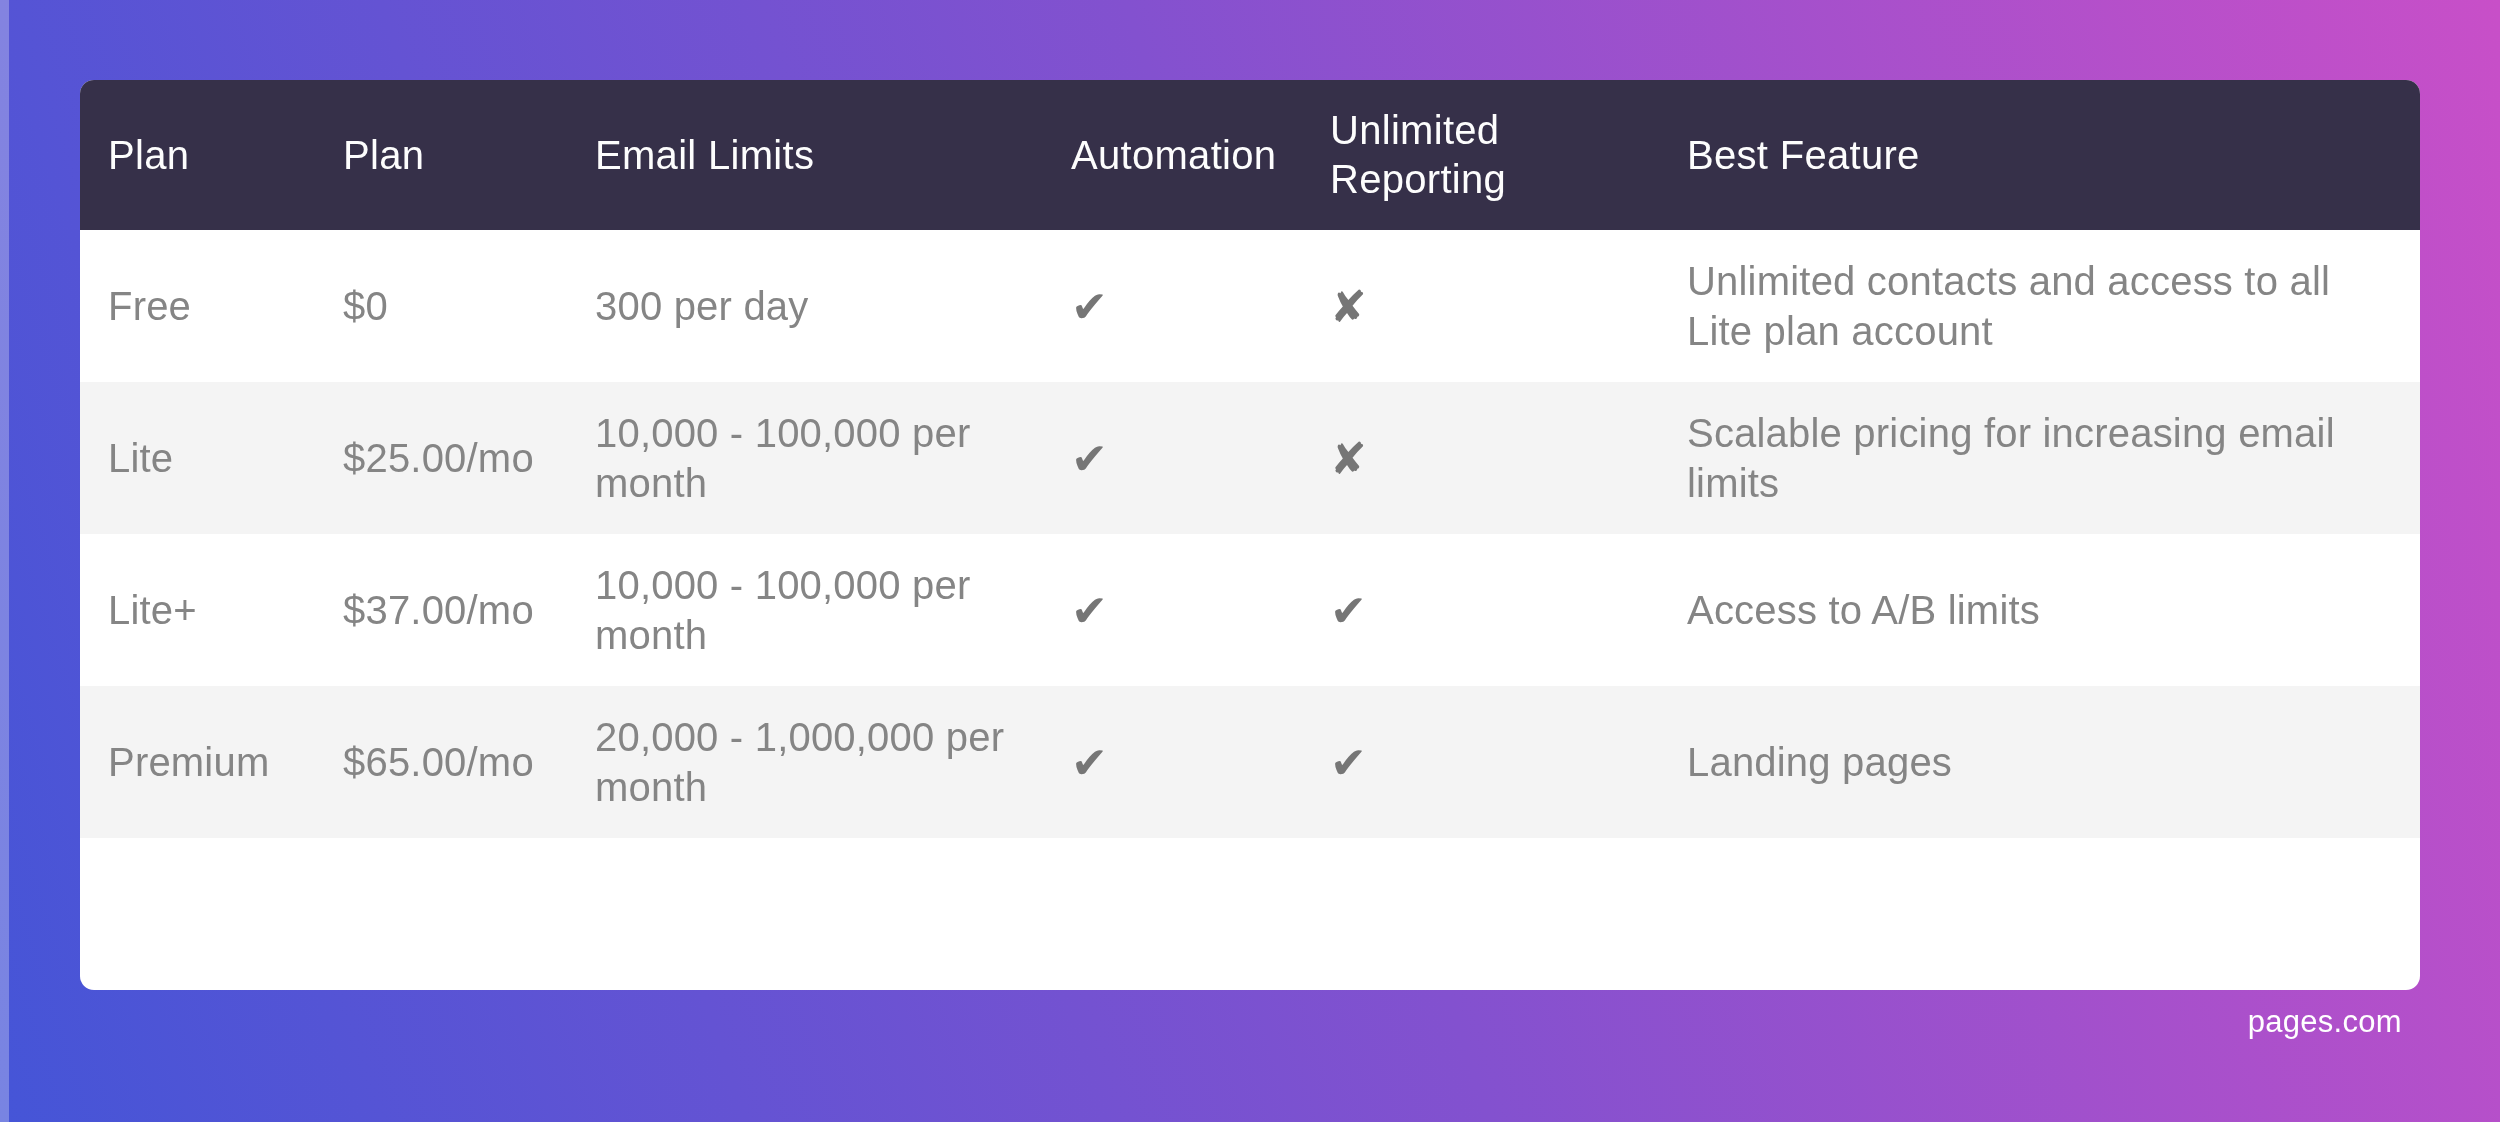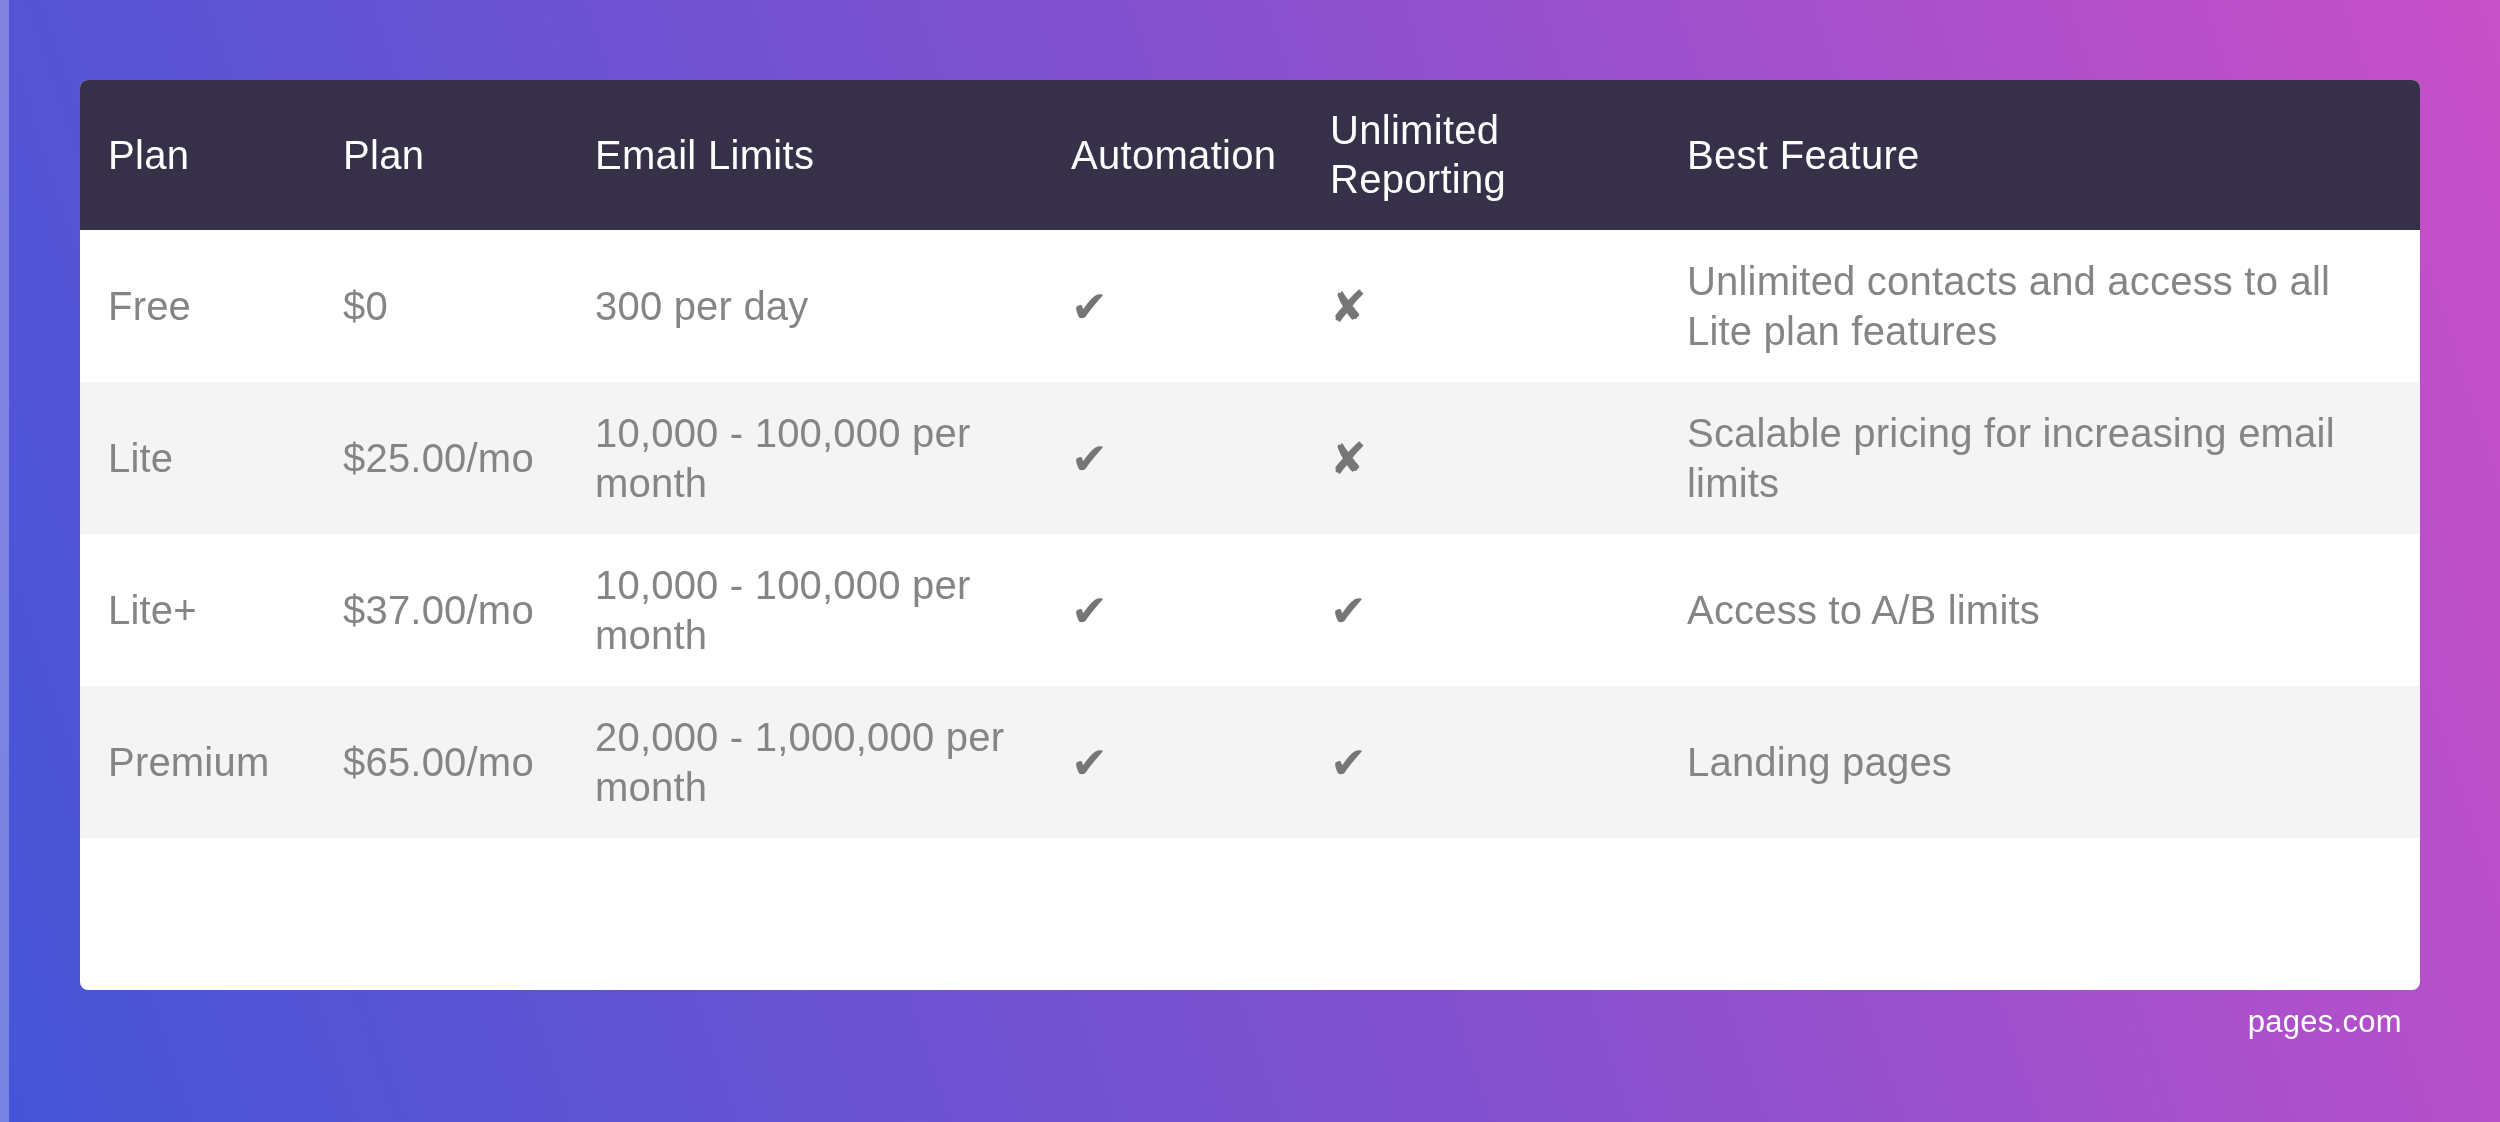--- a/index.html
+++ b/index.html
@@ -18,21 +18,21 @@
     position: absolute;
     left: 0; top: 0;
     width: 9px; height: 1122px;
     background: rgba(255,255,255,0.28);
   }
   .card {
     position: absolute;
     left: 80px; top: 80px;
     width: 2340px; height: 910px;
     background: #ffffff;
-    border-radius: 8px;
+    border-radius: 14px;
     overflow: hidden;
   }
   table.pricing {
     border-collapse: collapse;
     table-layout: fixed;
     width: 2340px;
   }
   col.c1 { width: 235px; }
   col.c2 { width: 252px; }
   col.c3 { width: 476px; }
@@ -111,21 +111,21 @@
         <th>Best Feature</th>
       </tr>
     </thead>
     <tbody>
       <tr>
         <td>Free</td>
         <td>$0</td>
         <td>300 per day</td>
         <td class="mark">✔</td>
         <td class="mark">✘</td>
-        <td class="feature">Unlimited contacts and access to all Lite plan features</td>
+        <td class="feature">Unlimited contacts and access to all Lite plan account</td>
       </tr>
       <tr>
         <td>Lite</td>
         <td>$25.00/mo</td>
         <td>10,000 - 100,000 per month</td>
         <td class="mark">✔</td>
         <td class="mark">✘</td>
         <td class="feature">Scalable pricing for increasing email limits</td>
       </tr>
       <tr>

